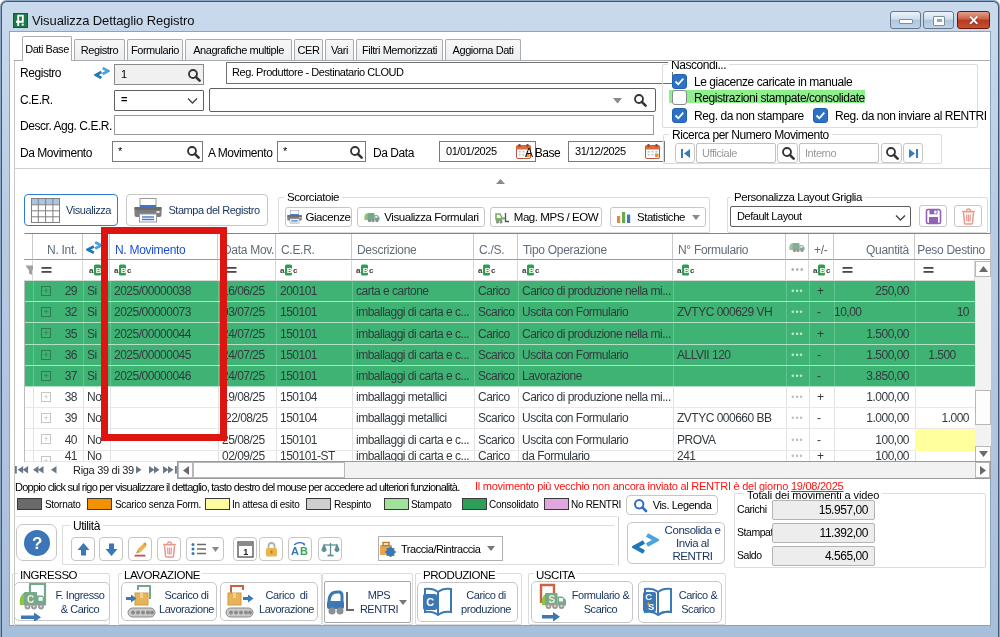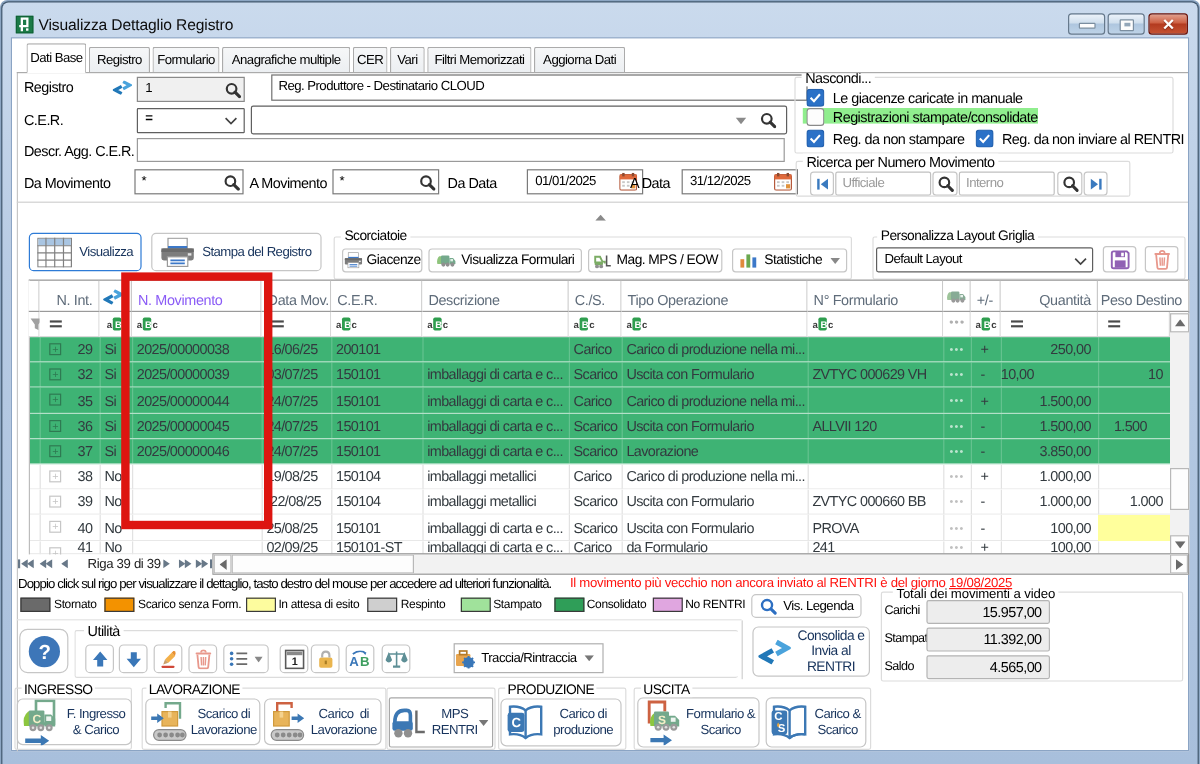--- a/index.html
+++ b/index.html
@@ -120,21 +120,21 @@
           <rect x="2.5" y="7" width="2.2" height="1.6"></rect>
           <rect x="6.4" y="7" width="2.2" height="1.6"></rect>
           <rect x="10.3" y="7" width="2.2" height="1.6"></rect>
           <rect x="2.5" y="10" width="2.2" height="1.6"></rect>
           <rect x="6.4" y="10" width="2.2" height="1.6"></rect>
         </g>
         <rect x="10" y="9.5" width="3.5" height="3.5" fill="#e0923c"></rect>
       </svg>
     </span>
   </div>
-<div class="lbl" style="left:525px;top:146px;font-size:12px;">A Data</div>
+<div class="lbl" style="left:525px;top:146px;font-size:12px;">A Base</div>
 <div class="inp" style="left:568px;top:141px;width:97px;height:21px;border-color:#7a7a7a;">
     <span class="ab" style="left:6px;top:3px;">31/12/2025</span>
     <span class="ab" style="left:76px;top:2px;">
       <svg width="15" height="15" viewBox="0 0 15 15">
         <rect x="0.5" y="1.5" width="14" height="13" rx="1.5" fill="#fff" stroke="#b5593c"></rect>
         <rect x="0.5" y="1.5" width="14" height="4" fill="#e06a3c"></rect>
         <rect x="2.5" y="0" width="2" height="3" fill="#8a4a30"></rect>
         <rect x="10.5" y="0" width="2" height="3" fill="#8a4a30"></rect>
         <g fill="#c8c8c8">
           <rect x="2.5" y="7" width="2.2" height="1.6"></rect>
@@ -318,21 +318,21 @@
     </svg>
   </div>
 <div class="ab" style="left:24px;top:233px;width:967px;height:1px;background:#848484;"></div>
 <div class="ab" style="left:24px;top:233px;width:1px;height:229px;background:#bcbcbc;"></div>
 <div class="ab" style="left:990px;top:233px;width:1px;height:229px;background:#bcbcbc;"></div>
 <div class="ab" style="left:24px;top:234px;width:9px;height:26px;background:#fff;border-right:1px solid #c9c9c9;border-bottom:1px solid #9a9a9a;"></div>
 <div class="ab" style="left:33px;top:234px;width:50px;height:26px;background:#fff;border-right:1px solid #c9c9c9;border-bottom:1px solid #9a9a9a;"></div>
 <div class="lbl hdr" style="left:33px;top:243px;width:44px;text-align:right;color:#5f6c7a;">N. Int.</div>
 <div class="ab" style="left:83px;top:234px;width:27px;height:26px;background:#fff;border-right:1px solid #c9c9c9;border-bottom:1px solid #9a9a9a;"></div>
 <div class="ab" style="left:110px;top:234px;width:108px;height:26px;background:#fff;border-right:1px solid #c9c9c9;border-bottom:1px solid #9a9a9a;"></div>
-<div class="lbl hdr" style="left:115px;top:243px;color:#8b5cf6;">N. Movimento</div>
+<div class="lbl hdr" style="left:115px;top:243px;color:#1d4ed8;">N. Movimento</div>
 <div class="ab" style="left:218px;top:234px;width:58px;height:26px;background:#fff;border-right:1px solid #c9c9c9;border-bottom:1px solid #9a9a9a;"></div>
 <div class="lbl hdr" style="left:223px;top:243px;color:#5f6c7a;">Data Mov.</div>
 <div class="ab" style="left:276px;top:234px;width:76px;height:26px;background:#fff;border-right:1px solid #c9c9c9;border-bottom:1px solid #9a9a9a;"></div>
 <div class="lbl hdr" style="left:281px;top:243px;color:#5f6c7a;">C.E.R.</div>
 <div class="ab" style="left:352px;top:234px;width:122px;height:26px;background:#fff;border-right:1px solid #c9c9c9;border-bottom:1px solid #9a9a9a;"></div>
 <div class="lbl hdr" style="left:357px;top:243px;color:#5f6c7a;">Descrizione</div>
 <div class="ab" style="left:474px;top:234px;width:44px;height:26px;background:#fff;border-right:1px solid #c9c9c9;border-bottom:1px solid #9a9a9a;"></div>
 <div class="lbl hdr" style="left:479px;top:243px;color:#5f6c7a;">C./S.</div>
 <div class="ab" style="left:518px;top:234px;width:155px;height:26px;background:#fff;border-right:1px solid #c9c9c9;border-bottom:1px solid #9a9a9a;"></div>
 <div class="lbl hdr" style="left:523px;top:243px;color:#5f6c7a;">Tipo Operazione</div>
@@ -487,20 +487,21 @@
 <div class="ab" style="left:890px;top:0;width:1px;height:21px;background:rgba(255,255,255,0.2);"></div>
 <div class="ab" style="left:0;top:20px;width:100%;height:1px;background:#b2e0c8;"></div>
 <div class="ab" style="left:16px;top:5px;width:10px;height:10px;border:1px solid #2e7a52;display:flex;align-items:center;justify-content:center;">
       <span style="font-size:9px;color:#2e7a52;margin-top:-1px;">+</span>
     </div>
 <div class="ab" style="left:8px;top:0;width:50px;height:21px;line-height:21px;overflow:hidden;color:#333a3f;text-align:right;padding-right:6px;">29</div>
 <div class="ab" style="left:58px;top:0;width:27px;height:21px;line-height:21px;overflow:hidden;color:#333a3f;padding-left:4px;">Si</div>
 <div class="ab" style="left:85px;top:0;width:108px;height:16px;line-height:21px;overflow:hidden;color:#333a3f;padding-left:4px;">2025/00000038</div>
 <div class="ab" style="left:193px;top:0;width:58px;height:21px;line-height:21px;overflow:hidden;color:#333a3f;padding-left:4px;">16/06/25</div>
 <div class="ab" style="left:251px;top:0;width:76px;height:21px;line-height:21px;overflow:hidden;color:#333a3f;padding-left:4px;">200101</div>
+<div class="ab" style="left:327px;top:0;width:122px;height:21px;line-height:21px;overflow:hidden;color:#333a3f;padding-left:4px;">carta e cartone</div>
 <div class="ab" style="left:449px;top:0;width:44px;height:21px;line-height:21px;overflow:hidden;color:#333a3f;padding-left:4px;">Carico</div>
 <div class="ab" style="left:493px;top:0;width:155px;height:21px;line-height:21px;overflow:hidden;color:#333a3f;padding-left:4px;">Carico di produzione nella mi...</div>
 <div class="ab" style="left:648px;top:0;width:113px;height:21px;line-height:21px;overflow:hidden;color:#333a3f;padding-left:4px;"></div>
 <div class="ab" style="left:761px;top:0;width:23px;height:21px;line-height:21px;text-align:center;color:rgba(255,255,255,0.65);font-size:9px;letter-spacing:1px;">•••</div>
 <div class="ab" style="left:784px;top:0;width:25px;height:21px;line-height:21px;padding-left:8px;color:#333a3f;">+</div>
 <div class="ab" style="left:809px;top:0;width:81px;height:21px;line-height:21px;overflow:hidden;color:#333a3f;text-align:right;padding-right:6px;">250,00</div>
 </div>
 <div class="ab grid" style="left:25px;top:302px;width:950px;height:21px;background:#3eb374;overflow:hidden;">
 <div class="ab" style="left:8px;top:0;width:1px;height:21px;background:rgba(255,255,255,0.2);"></div>
 <div class="ab" style="left:58px;top:0;width:1px;height:21px;background:rgba(255,255,255,0.2);"></div>
@@ -514,21 +515,21 @@
 <div class="ab" style="left:761px;top:0;width:1px;height:21px;background:rgba(255,255,255,0.2);"></div>
 <div class="ab" style="left:784px;top:0;width:1px;height:21px;background:rgba(255,255,255,0.2);"></div>
 <div class="ab" style="left:809px;top:0;width:1px;height:21px;background:rgba(255,255,255,0.2);"></div>
 <div class="ab" style="left:890px;top:0;width:1px;height:21px;background:rgba(255,255,255,0.2);"></div>
 <div class="ab" style="left:0;top:20px;width:100%;height:1px;background:#b2e0c8;"></div>
 <div class="ab" style="left:16px;top:5px;width:10px;height:10px;border:1px solid #2e7a52;display:flex;align-items:center;justify-content:center;">
       <span style="font-size:9px;color:#2e7a52;margin-top:-1px;">+</span>
     </div>
 <div class="ab" style="left:8px;top:0;width:50px;height:21px;line-height:21px;overflow:hidden;color:#333a3f;text-align:right;padding-right:6px;">32</div>
 <div class="ab" style="left:58px;top:0;width:27px;height:21px;line-height:21px;overflow:hidden;color:#333a3f;padding-left:4px;">Si</div>
-<div class="ab" style="left:85px;top:0;width:108px;height:21px;line-height:21px;overflow:hidden;color:#333a3f;padding-left:4px;">2025/00000039</div>
+<div class="ab" style="left:85px;top:0;width:108px;height:21px;line-height:21px;overflow:hidden;color:#333a3f;padding-left:4px;">2025/00000073</div>
 <div class="ab" style="left:193px;top:0;width:58px;height:21px;line-height:21px;overflow:hidden;color:#333a3f;padding-left:4px;">03/07/25</div>
 <div class="ab" style="left:251px;top:0;width:76px;height:21px;line-height:21px;overflow:hidden;color:#333a3f;padding-left:4px;">150101</div>
 <div class="ab" style="left:327px;top:0;width:122px;height:21px;line-height:21px;overflow:hidden;color:#333a3f;padding-left:4px;">imballaggi di carta e c...</div>
 <div class="ab" style="left:449px;top:0;width:44px;height:21px;line-height:21px;overflow:hidden;color:#333a3f;padding-left:4px;">Scarico</div>
 <div class="ab" style="left:493px;top:0;width:155px;height:21px;line-height:21px;overflow:hidden;color:#333a3f;padding-left:4px;">Uscita con Formulario</div>
 <div class="ab" style="left:648px;top:0;width:113px;height:21px;line-height:21px;overflow:hidden;color:#333a3f;padding-left:4px;">ZVTYC 000629 VH</div>
 <div class="ab" style="left:761px;top:0;width:23px;height:21px;line-height:21px;text-align:center;color:rgba(255,255,255,0.65);font-size:9px;letter-spacing:1px;">•••</div>
 <div class="ab" style="left:784px;top:0;width:25px;height:21px;line-height:21px;padding-left:8px;color:#333a3f;">-</div>
 <div class="ab" style="left:809px;top:0;width:81px;height:21px;line-height:21px;overflow:hidden;color:#333a3f;text-align:left;padding-right:6px;">10,00</div>
 <div class="ab" style="left:890px;top:0;width:60px;height:21px;line-height:21px;overflow:hidden;color:#333a3f;text-align:right;padding-right:6px;">10</div>

